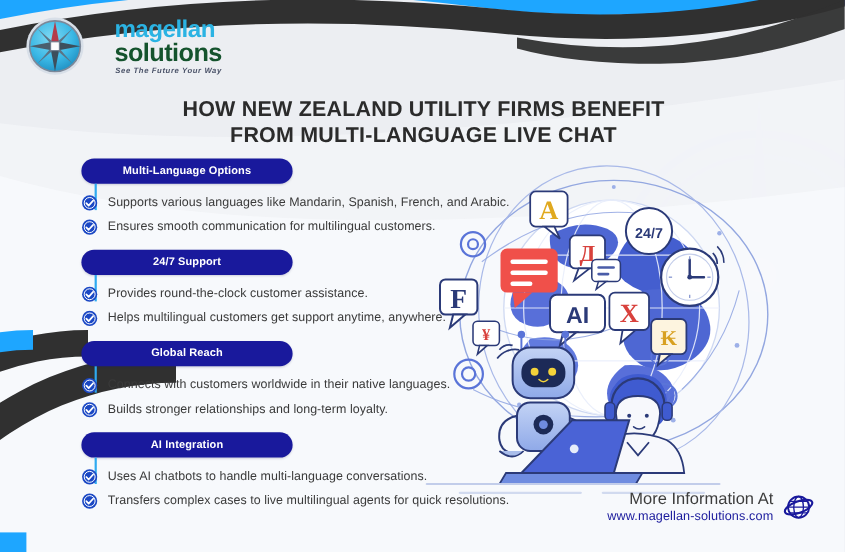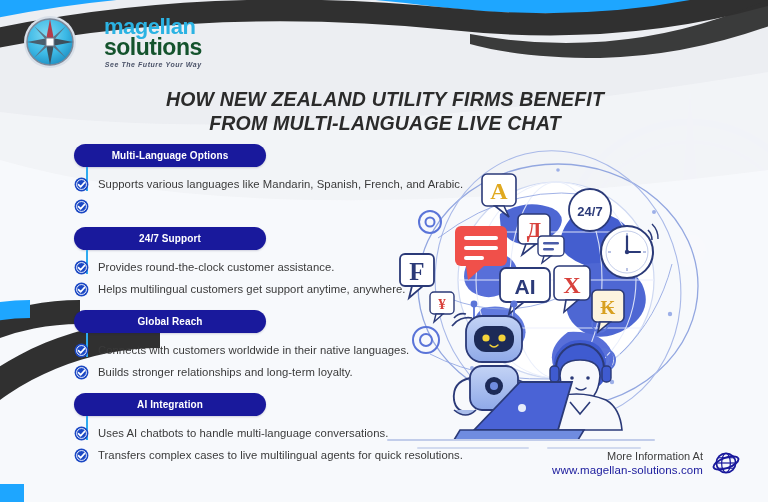--- a/index.html
+++ b/index.html
@@ -20,21 +20,21 @@
   .logo-text{ line-height:1; padding-top:2px; }
   .logo-l1{ font-size:22px; font-weight:700; color:#2bb3e3; letter-spacing:-.5px; }
   .logo-l2{ font-size:23px; font-weight:700; color:#14532d; letter-spacing:-.5px; margin-top:-2px;}
   .logo-l3{ font-size:7px; font-style:italic; font-weight:700; color:#4a5268; letter-spacing:.55px; margin-top:2px; text-align:right;}
 
   
   .title{
     position:absolute; left:140px; top:88px; width:490px;
     text-align:center; color:#2b2b2b;
     font-size:19.5px; font-weight:700; line-height:1.22;
-    letter-spacing:.2px; text-transform:uppercase;font-style:italic;
+    letter-spacing:.2px; text-transform:uppercase;
   }
 
   
   .sections{ position:absolute; left:74px; top:144px; width:420px; }
   .section{ margin-bottom:13px; position:relative; }
   .section:last-child{ margin-bottom:0; }
 
   .badge{
     display:block; width:192px; height:23px; line-height:23px;
     background:#19199c; color:#ffffff; border-radius:12px;
@@ -51,21 +51,21 @@
   .bullet:last-child{ margin-bottom:0; }
   .check{ width:15px; height:15px; flex:0 0 15px; margin-top:1px; }
   .bullet-text{ font-size:11.3px; color:#3a3a3a; line-height:15px; letter-spacing:.05px; }
 
   
   .footer{
     position:absolute; right:28px; bottom:24px;
     display:flex; align-items:center; gap:9px;
   }
   .footer-text{ text-align:right; line-height:1.3; }
-  .f-more{ font-size:11px; color:#3d3d3d; }
+  .f-more{ font-size:15px; color:#3d3d3d; }
   .f-url{ font-size:11.5px; font-weight:400; color:#19199c; letter-spacing:.1px; }
   .globe-icon{ width:28px; height:28px; flex:0 0 28px; }
 </style>
 </head>
 <body>
 
 <div class="page">
 
   <svg class="bg-svg" viewBox="0 0 768 502">
     <defs>
@@ -339,20 +339,21 @@
             <path d="M6 10.2 l2.8 3 l5.4 -6" fill="none" stroke="#ffffff" stroke-width="2.1" stroke-linecap="round" stroke-linejoin="round"></path>
           </svg>
           <span class="bullet-text">Supports various languages like Mandarin, Spanish, French, and Arabic.</span>
         </div>
         <div class="bullet">
           <svg class="check" viewBox="0 0 20 20">
             <circle cx="10" cy="10" r="9.2" fill="#1b48c4"></circle>
             <circle cx="10" cy="10" r="6.6" fill="none" stroke="#ffffff" stroke-width="1.2"></circle>
             <path d="M6 10.2 l2.8 3 l5.4 -6" fill="none" stroke="#ffffff" stroke-width="2.1" stroke-linecap="round" stroke-linejoin="round"></path>
           </svg>
+          <span class="bullet-text">Ensures smooth communication for multilingual customers.</span>
         </div>
       </div>
     </div>
 
     <div class="section">
       <div class="badge">24/7 Support</div>
       <div class="connector"></div>
       <div class="bullets">
         <div class="bullet">
           <svg class="check" viewBox="0 0 20 20">

